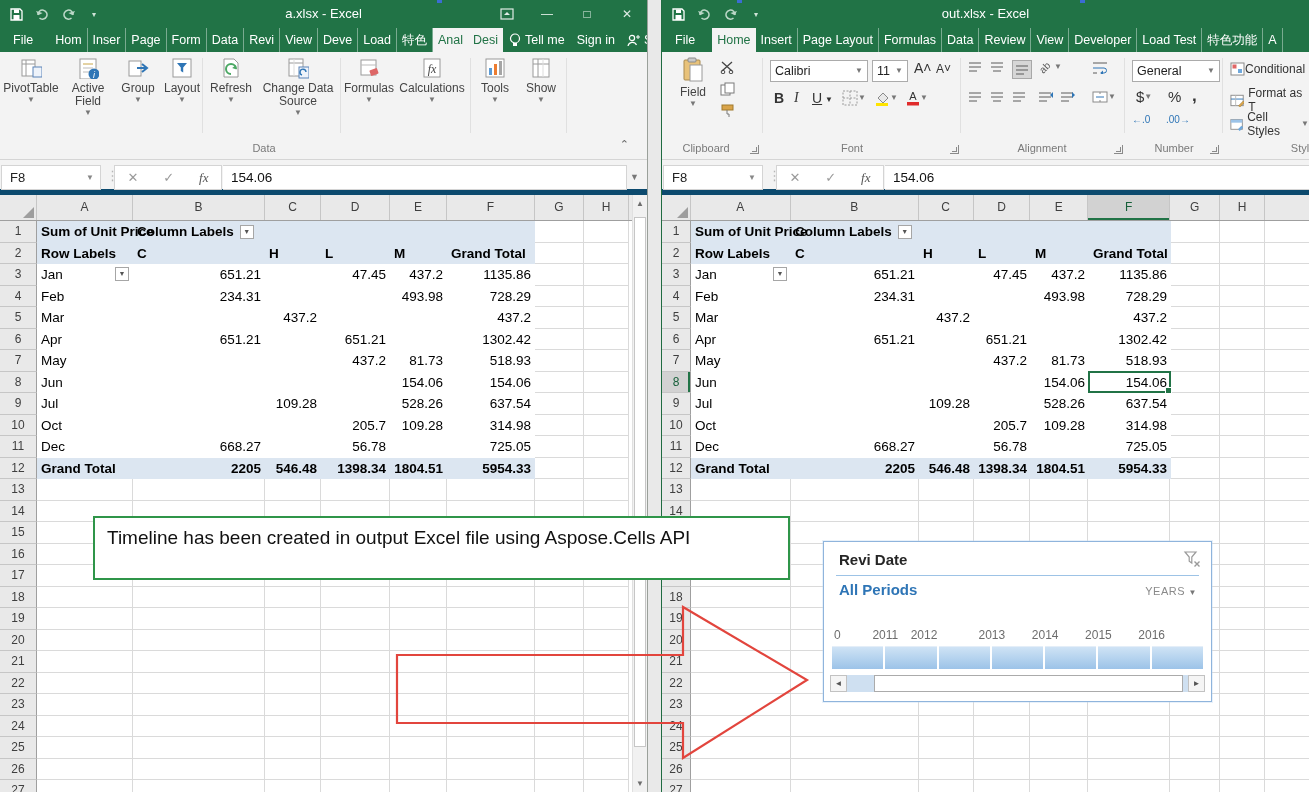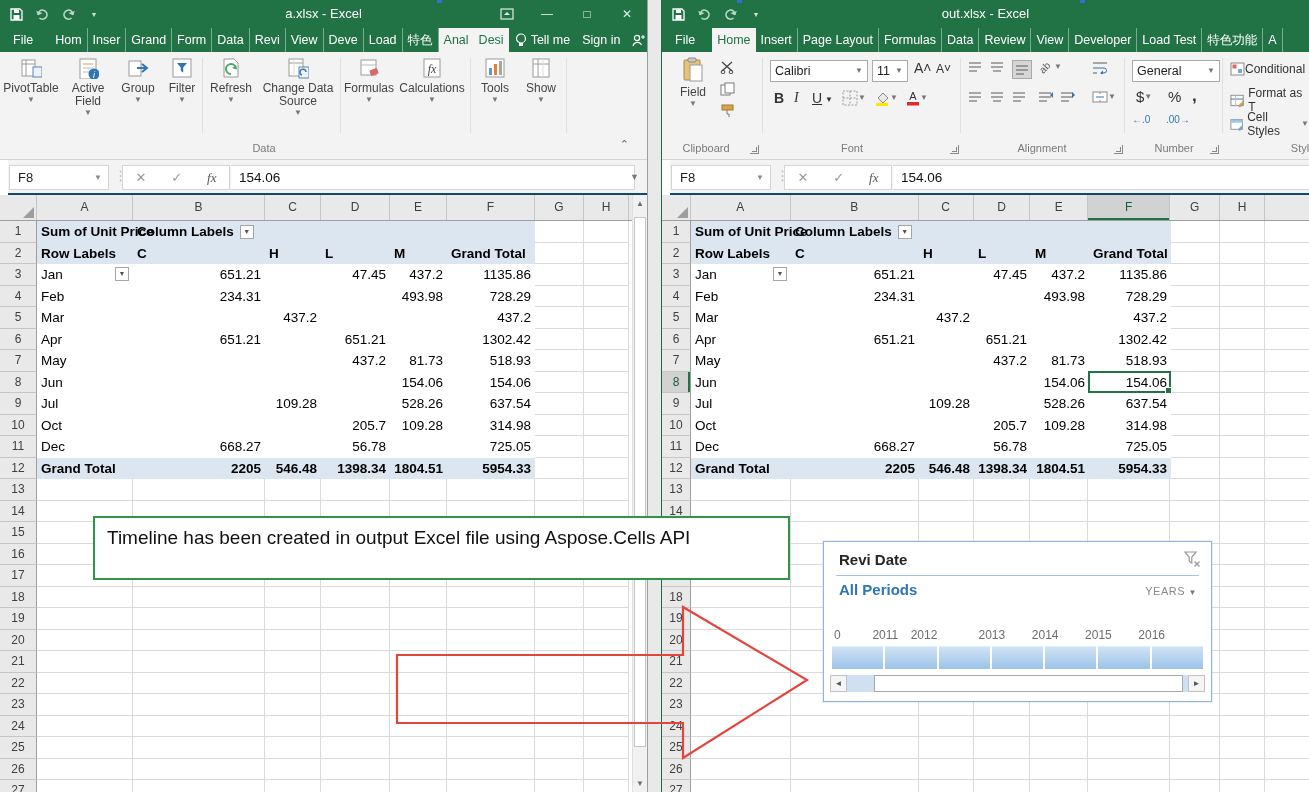--- a/index.html
+++ b/index.html
@@ -32,21 +32,21 @@
   .caret { font-size:8px; color:#777; line-height:10px; }
   .rsep { position:absolute; top:6px; bottom:26px; width:1px; background:#e0e0e0; }
   .grouplabel { position:absolute; bottom:5px; font-size:11px; color:#7a7a7a; text-align:center; }
   .launcher { position:absolute; bottom:5px; width:9px; height:9px; border-right:1px solid #8a8a8a; border-bottom:1px solid #8a8a8a; }
   .launcher:after { content:""; position:absolute; right:1px; bottom:1px; width:4px; height:4px; border-right:1px solid #8a8a8a; border-bottom:1px solid #8a8a8a; }
   .ribbon-chevron { position:absolute; right:18px; bottom:8px; color:#666; font-size:11px; }
   .combo { position:absolute; background:#fff; border:1px solid #ababab; display:flex; align-items:center; font-size:12.5px; color:#222; padding:0 4px; justify-content:space-between; }
   .smallbtn { position:absolute; display:flex; align-items:center; justify-content:center; color:#333; }
 
   
-  .fbar { height:35px; background:#f3f3f3; position:relative; border-bottom:2px solid #0c4a6e;margin-left:8px; }
+  .fbar { height:35px; background:#f3f3f3; position:relative; border-bottom:6px solid #0c4a6e; }
   .namebox { position:absolute; left:1px; top:5px; width:100px; height:25px; background:#fff; border:1px solid #d4d4d4; font-size:13px; color:#222; display:flex; align-items:center; padding-left:8px; }
   .namebox .nb-caret { margin-left:auto; padding-right:6px; color:#888; font-size:8px; }
   .fbar-dots { position:absolute; left:106px; top:8px; color:#b5b5b5; font-size:13px; letter-spacing:0; }
   .fxbox { position:absolute; left:114px; top:5px; width:108px; height:25px; background:#fff; border:1px solid #d4d4d4; display:flex; align-items:center; justify-content:space-around; color:#9a9a9a; font-size:13px; }
   .fxbox .fx { font-family:"Liberation Serif", serif; font-style:italic; color:#555; }
   .fvalue { position:absolute; left:223px; top:5px; height:25px; background:#fff; border:1px solid #d4d4d4; border-left:none; display:flex; align-items:center; padding-left:8px; font-size:13.5px; color:#111; }
   .fbar-caret { position:absolute; top:12px; color:#777; font-size:9px; }
 
   
   .sheet { position:absolute; top:195px; left:0; right:0; bottom:0; background:#fff; }
@@ -141,21 +141,21 @@
         </span>
       <span class="wbtn">—</span>
       <span class="wbtn">□</span>
       <span class="wbtn">✕</span>
     </div>
   </div>
   <div class="tabbar" id="tabs-left">
       <div class="tab file">File</div>
       <div class="tab">Hom</div>
       <div class="tab">Inser</div>
-      <div class="tab">Grand</div>
+      <div class="tab">Page</div>
       <div class="tab">Form</div>
       <div class="tab">Data</div>
       <div class="tab">Revi</div>
       <div class="tab">View</div>
       <div class="tab">Deve</div>
       <div class="tab">Load</div>
       <div class="tab">特色</div>
       <div class="tab active">Anal</div>
       <div class="tab active">Desi</div>
       <div class="tab-extra" style="margin-left: auto;">
@@ -204,21 +204,21 @@
           <path d="M10 11 h9 M15 7 l5 4 -5 4" stroke="#2e75b6" stroke-width="2" fill="none"></path>
         </svg>
         <div class="blabel">Group</div>
         <div class="caret">▼</div>
       </div>
       <div class="bigbtn" style="left: 162px; width: 40px;">
         <svg width="22" height="22" viewBox="0 0 22 22" class="icon-svg">
           <rect x="2" y="2" width="18" height="18" fill="#fff" stroke="#9a9a9a"></rect>
           <path d="M6 6 h10 l-3.8 4.5 v5 l-2.4 -1.6 v-3.4 z" fill="#2e75b6"></path>
         </svg>
-        <div class="blabel">Filter</div>
+        <div class="blabel">Layout</div>
         <div class="caret">▼</div>
       </div>
       <div class="bigbtn" style="left: 206px; width: 50px;">
         <svg width="22" height="22" viewBox="0 0 22 22" class="icon-svg">
           <path d="M4 2 h10 l4 4 v14 h-14z" fill="#fff" stroke="#9a9a9a"></path>
           <path d="M11 17 a5 5 0 1 1 5 -5" fill="none" stroke="#4ba864" stroke-width="2"></path>
           <path d="M16 8 l0.5 4.5 -4.3 -1.4z" fill="#4ba864"></path>
         </svg>
         <div class="blabel">Refresh</div>
         <div class="caret">▼</div>

